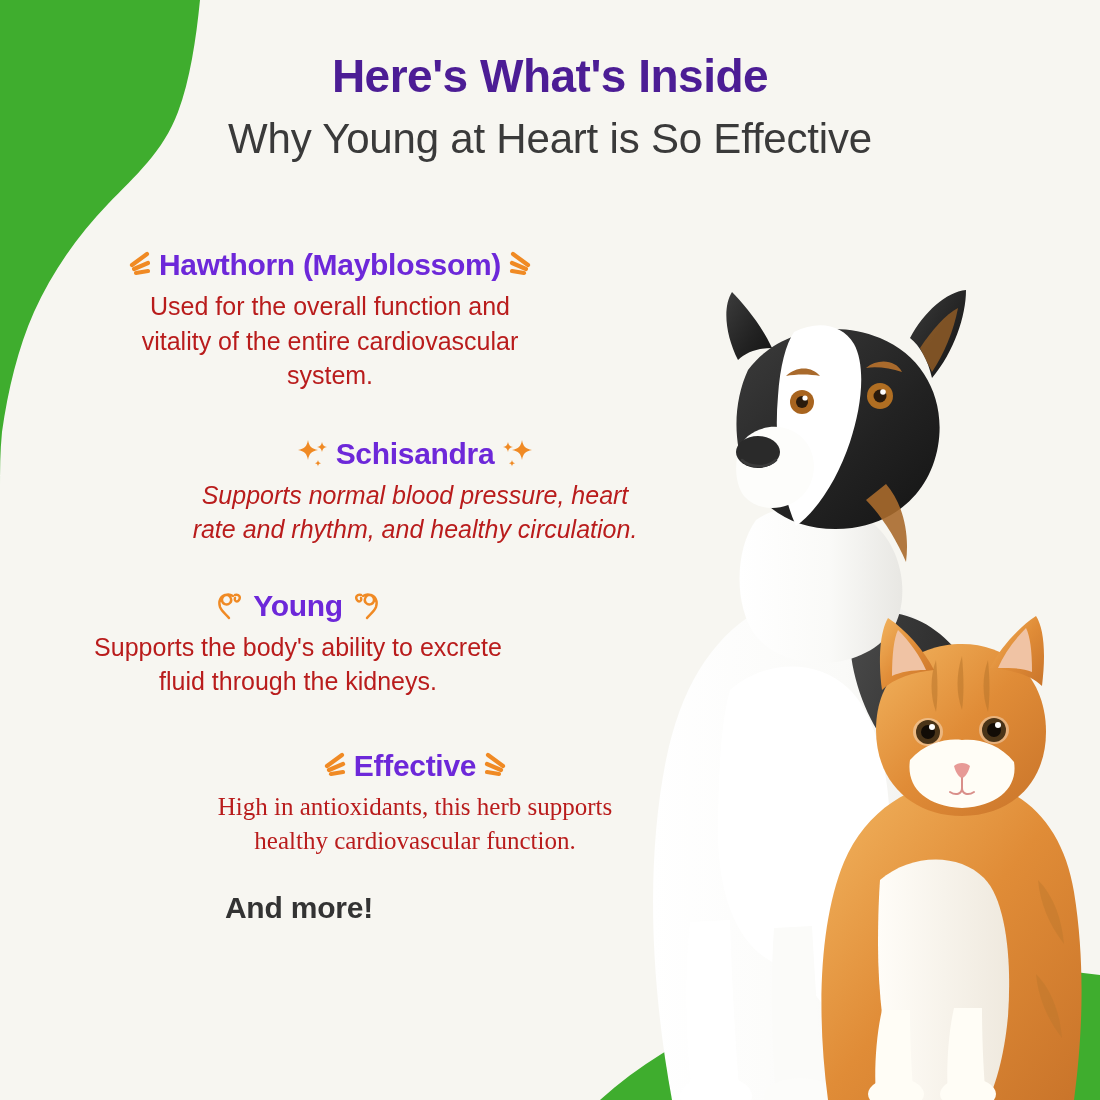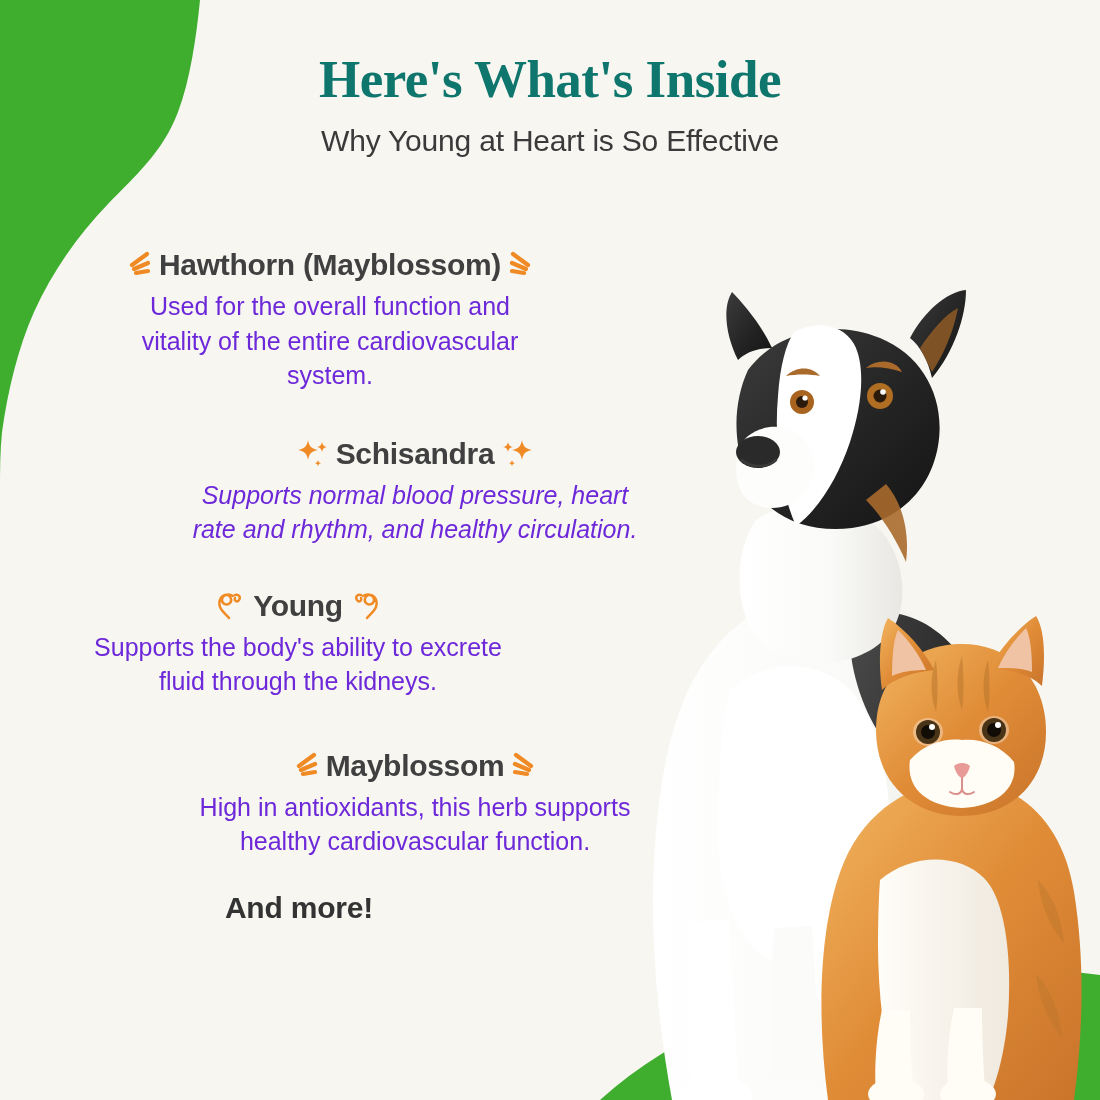--- a/index.html
+++ b/index.html
@@ -19,66 +19,65 @@
   
   .green-layer { position:absolute; inset:0; pointer-events:none; }
   .green-layer svg { display:block; width:1100px; height:1100px; }
 
   
   .heading-block {
     position:absolute; top:52px; left:0; width:1100px;
     text-align:center; z-index:6;
   }
   .title-main {
-    font-size:53px; font-weight:bold; color:#0f766e;
+    font-size:46px; font-weight:bold; color:#4c1d95;
     letter-spacing:-0.5px; line-height:1.05;
     white-space:nowrap;
-    font-family:Liberation Serif, serif;
   }
   .title-sub {
     margin-top:16px;
-    font-size:30px; font-weight:normal; color:#3A3A3A;
+    font-size:42px; font-weight:normal; color:#3A3A3A;
     letter-spacing:-0.2px; line-height:1.1;
     white-space:nowrap;
   }
 
   
   .ingredients {
     position:absolute; left:0; top:248px;
     width:620px; z-index:6;
   }
   .ingredient { width:100%; }
 
   .ing-title-row {
     display:flex; align-items:center; justify-content:center;
     gap:6px;
   }
   .ing-title {
-    font-size:30px; font-weight:bold; color:#404040;
+    font-size:30px; font-weight:bold; color:#6d28d9;
     letter-spacing:-0.3px; white-space:nowrap;
   }
   .ing-desc {
     margin-top:7px;
-    font-size:25px; color:#6d28d9; line-height:1.38;
+    font-size:25px; color:#b91c1c; line-height:1.38;
     text-align:center;
   }
 
   .deco { flex:0 0 auto; display:block; }
   .deco.flip { transform:scaleX(-1); }
 
   
   .ing-hawthorn   { margin-left:20px;  }
   .ing-motherwort { margin-left:105px; }
   .ing-nettle     { margin-left:-12px; }
   .ing-schisandra { margin-left:105px; }
 
   .ing-hawthorn   .ing-desc { padding:0 112px; }
   .ing-motherwort .ing-desc { padding:0 72px;font-style:italic;  }
   .ing-nettle     .ing-desc { padding:0 100px; }
-  .ing-schisandra .ing-desc { padding:0 74px;  }
+  .ing-schisandra .ing-desc { padding:0 74px;font-family:Liberation Serif, serif;  }
 
   .spacer-hawthorn   { height:44px; }
   .spacer-motherwort { height:42px; }
   .spacer-nettle     { height:50px; }
   .spacer-schisandra { height:32px; }
 
   .and-more {
     margin-left:-22px;
     text-align:center;
     font-size:30px; font-weight:bold; color:#333333;
@@ -187,21 +186,21 @@
 
     <div class="ingredient ing-schisandra">
       <div class="ing-title-row">
         <svg class="deco" width="30" height="30" viewBox="0 0 30 30">
           <g stroke="#F08A24" stroke-width="4.2" stroke-linecap="round">
             <line x1="24" y1="4" x2="9" y2="15"></line>
             <line x1="25" y1="13" x2="11" y2="19"></line>
             <line x1="25" y1="21" x2="13" y2="23"></line>
           </g>
         </svg>
-        <span class="ing-title">Mayblossom</span>
+        <span class="ing-title">Effective</span>
         <svg class="deco flip" width="30" height="30" viewBox="0 0 30 30">
           <g stroke="#F08A24" stroke-width="4.2" stroke-linecap="round">
             <line x1="24" y1="4" x2="9" y2="15"></line>
             <line x1="25" y1="13" x2="11" y2="19"></line>
             <line x1="25" y1="21" x2="13" y2="23"></line>
           </g>
         </svg>
       </div>
       <div class="ing-desc">High in antioxidants, this herb supports healthy cardiovascular function.</div>
     </div>

